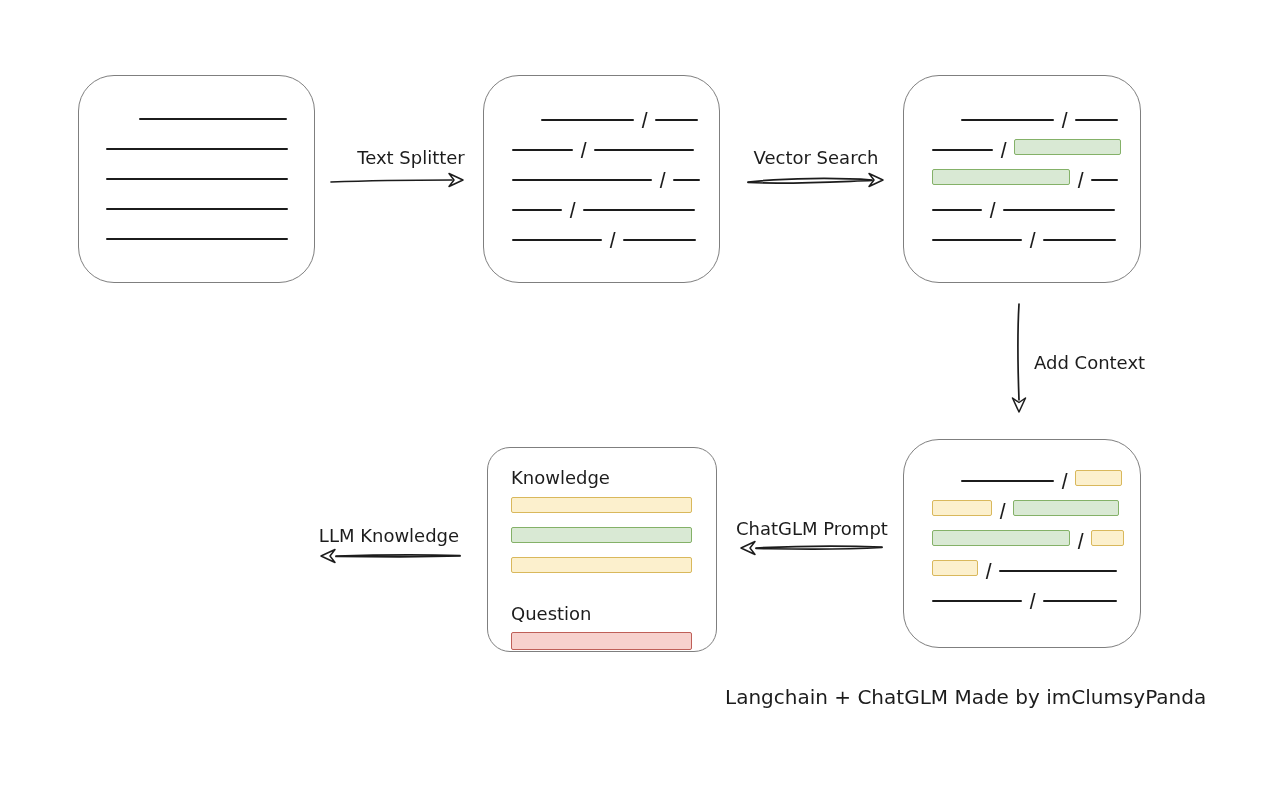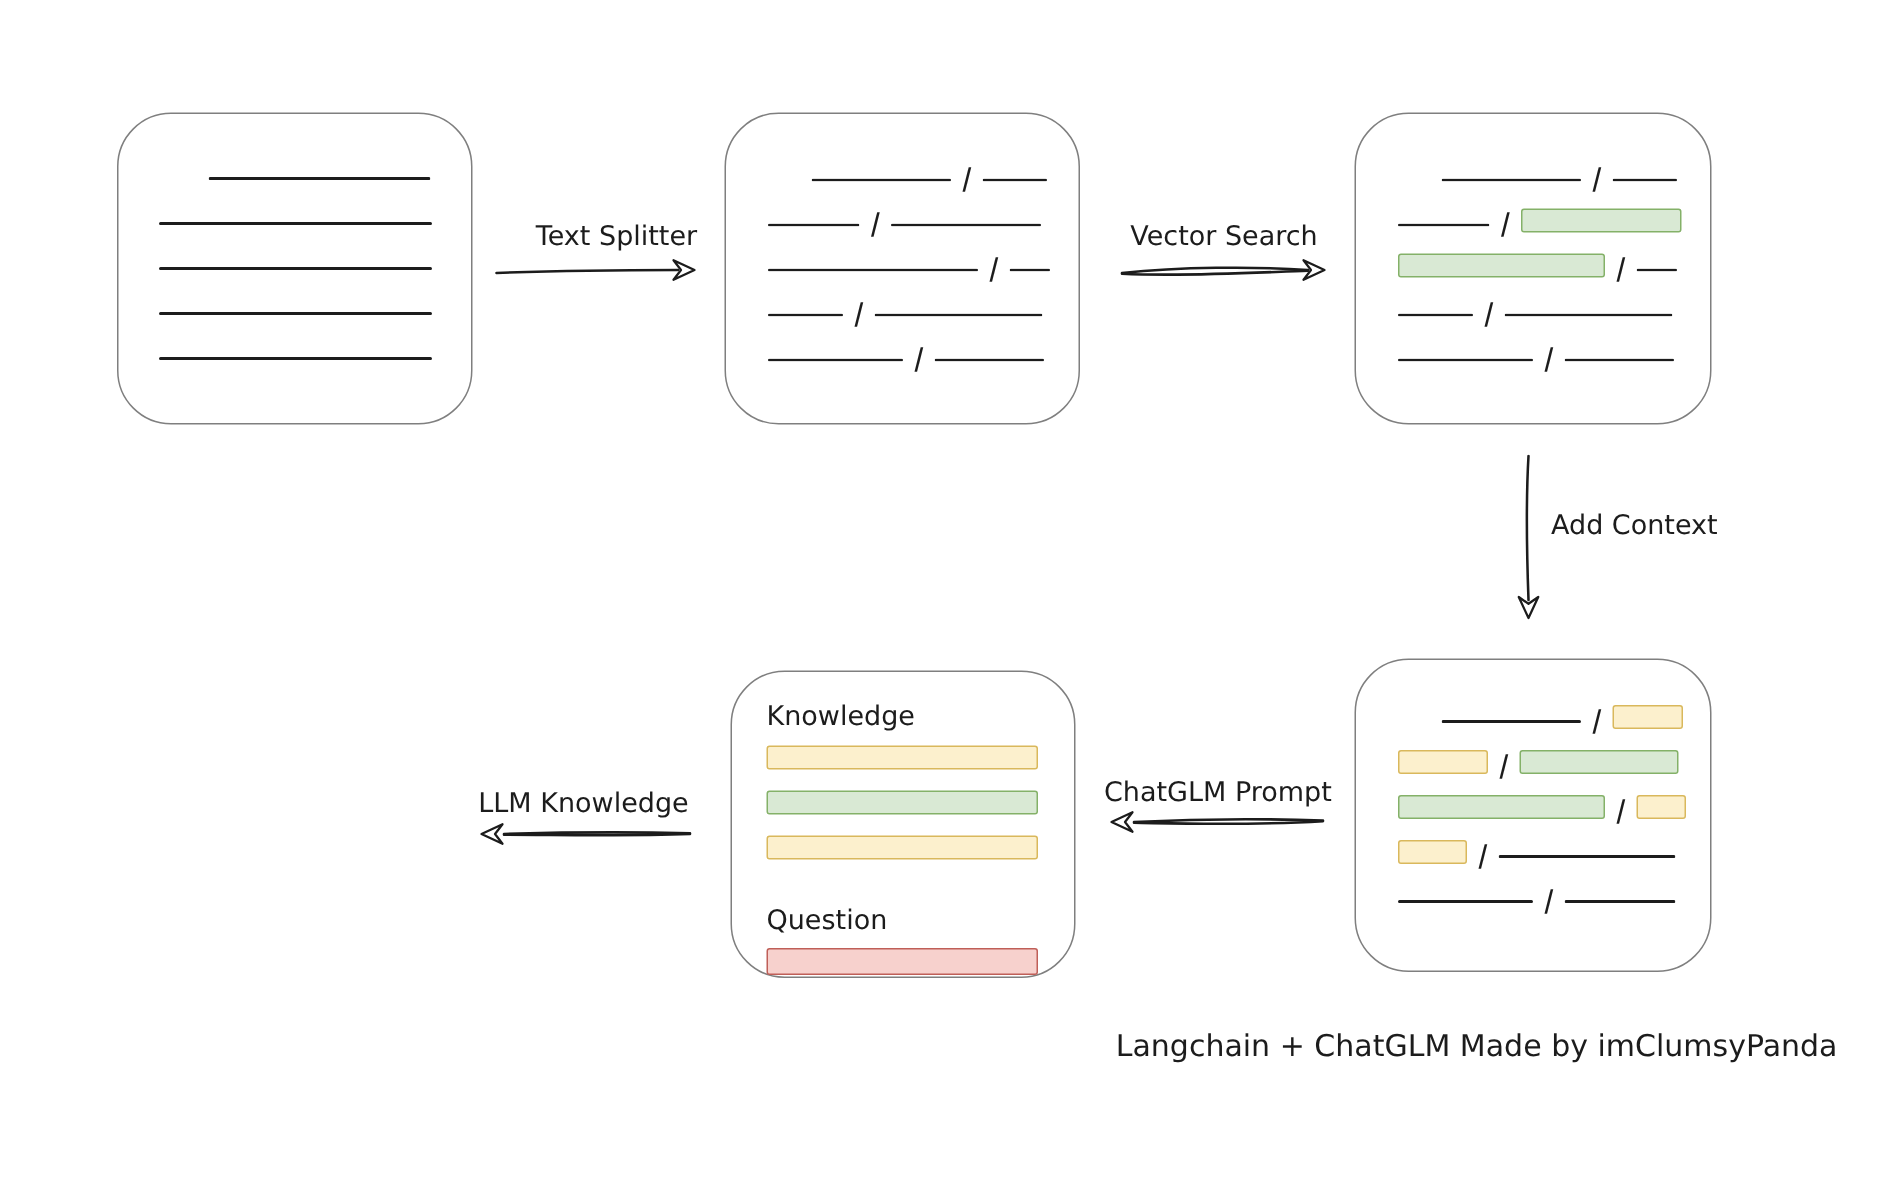--- a/index.html
+++ b/index.html
@@ -68,21 +68,21 @@
     font-size: 18px;
     line-height: 22px;
     text-align: center;
     white-space: nowrap;
   }
   .answer-label { font-size: 18px; line-height: 22px; }
   .caption {
     position: absolute;
     font-size: 20px;
     line-height: 24px;
-    text-align: right;
+    text-align: left;
     white-space: nowrap;
   }
 
   .arrow { position: absolute; }
   .arrow path { fill: none; stroke: var(--ink, #1c1c1c); stroke-width: 1.7; stroke-linecap: round; }
   .arrow polygon { fill: #ffffff; stroke: var(--ink, #1c1c1c); stroke-width: 1.5; stroke-linejoin: round; }
 </style>
 </head>
 <body>
 
@@ -181,21 +181,21 @@
           <span class="seg seg-slash">/</span>
           <span class="seg seg-line" style="width: 73px;"></span>
         </div>
       </div>
   </div>
 
   <svg class="arrow" style="left:1008px; top:303px;" width="22" height="112" viewBox="0 0 22 112">
     <path d="M11,1 C9,35 10,70 11,97"></path>
     <polygon points="11,109 4.5,95 11,99.5 17.5,95"></polygon>
   </svg>
-  <div class="arrow-label" style="left:1034px; top:340px; text-align:left;">Add Context</div>
+  <div class="arrow-label" style="left:1034px; top:352px; text-align:left;">Add Context</div>
 
   <div class="box" style="left:903px; top:439px; width:238px; height:209px;">
     <div class="rows" style="padding:13px 0 0 28px;">
         <div class="chunk-row">
           <span class="seg seg-indent" style="width: 22px;"></span>
           <span class="seg seg-line" style="width: 93px;"></span>
           <span class="seg seg-slash">/</span>
           <span class="seg seg-chunk chunk-yellow" style="width: 47px;"></span>
         </div>
         <div class="chunk-row">
@@ -221,21 +221,21 @@
       </div>
   </div>
 
   <div class="arrow-label" style="left:736px; top:518px; width:148px;">ChatGLM Prompt</div>
   <svg class="arrow" style="left:736px; top:539px;" width="148" height="18" viewBox="0 0 148 18">
     <path d="M146,8 C100,6.5 50,7.5 20,9"></path>
     <path d="M146,8.5 C95,11.5 50,10 20,9.5"></path>
     <polygon points="5,9 19,2.5 14,9 19,15.5"></polygon>
   </svg>
 
-  <div class="box" style="left:487px; top:447px; width:230px; height:205px;">
+  <div class="box" style="left:487px; top:447px; width:230px; height:205px;border-radius:23px;">
     <div style="padding:19px 0 0 23px;">
       <div class="prompt-label">Knowledge</div>
       <div class="bars bars-knowledge">
           <div class="bar chunk-yellow"></div>
           <div class="bar chunk-green"></div>
           <div class="bar chunk-yellow"></div>
         </div>
       <div class="prompt-label question-label">Question</div>
       <div class="bars bars-question">
           <div class="bar chunk-red"></div>

